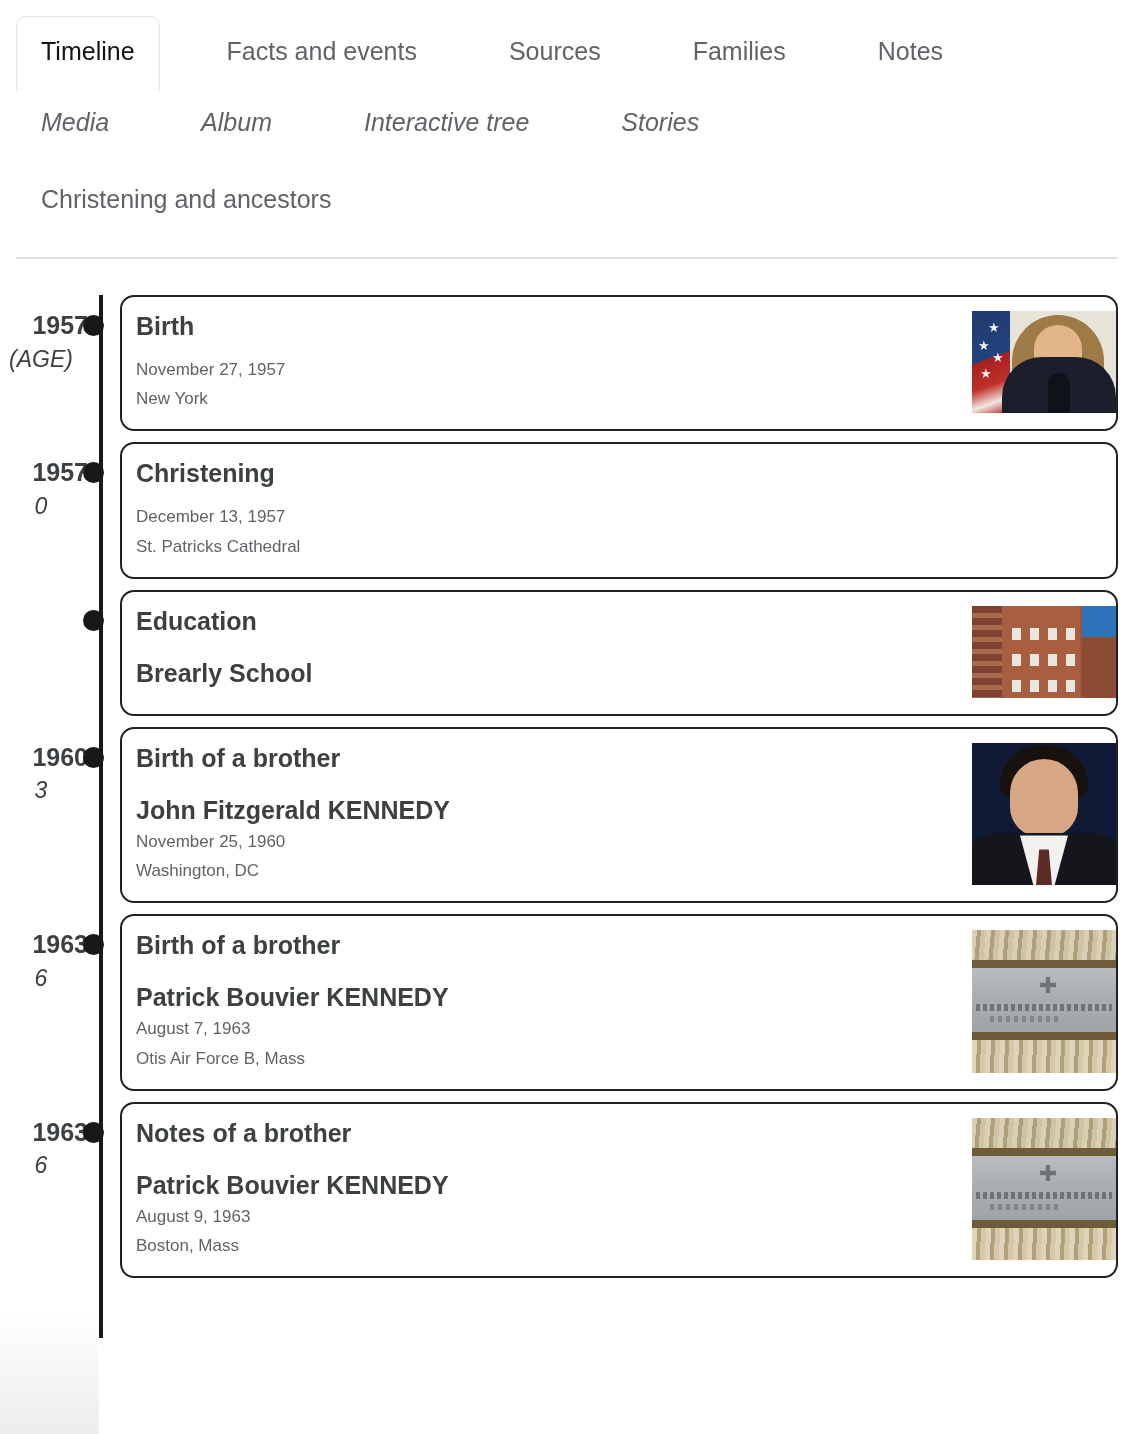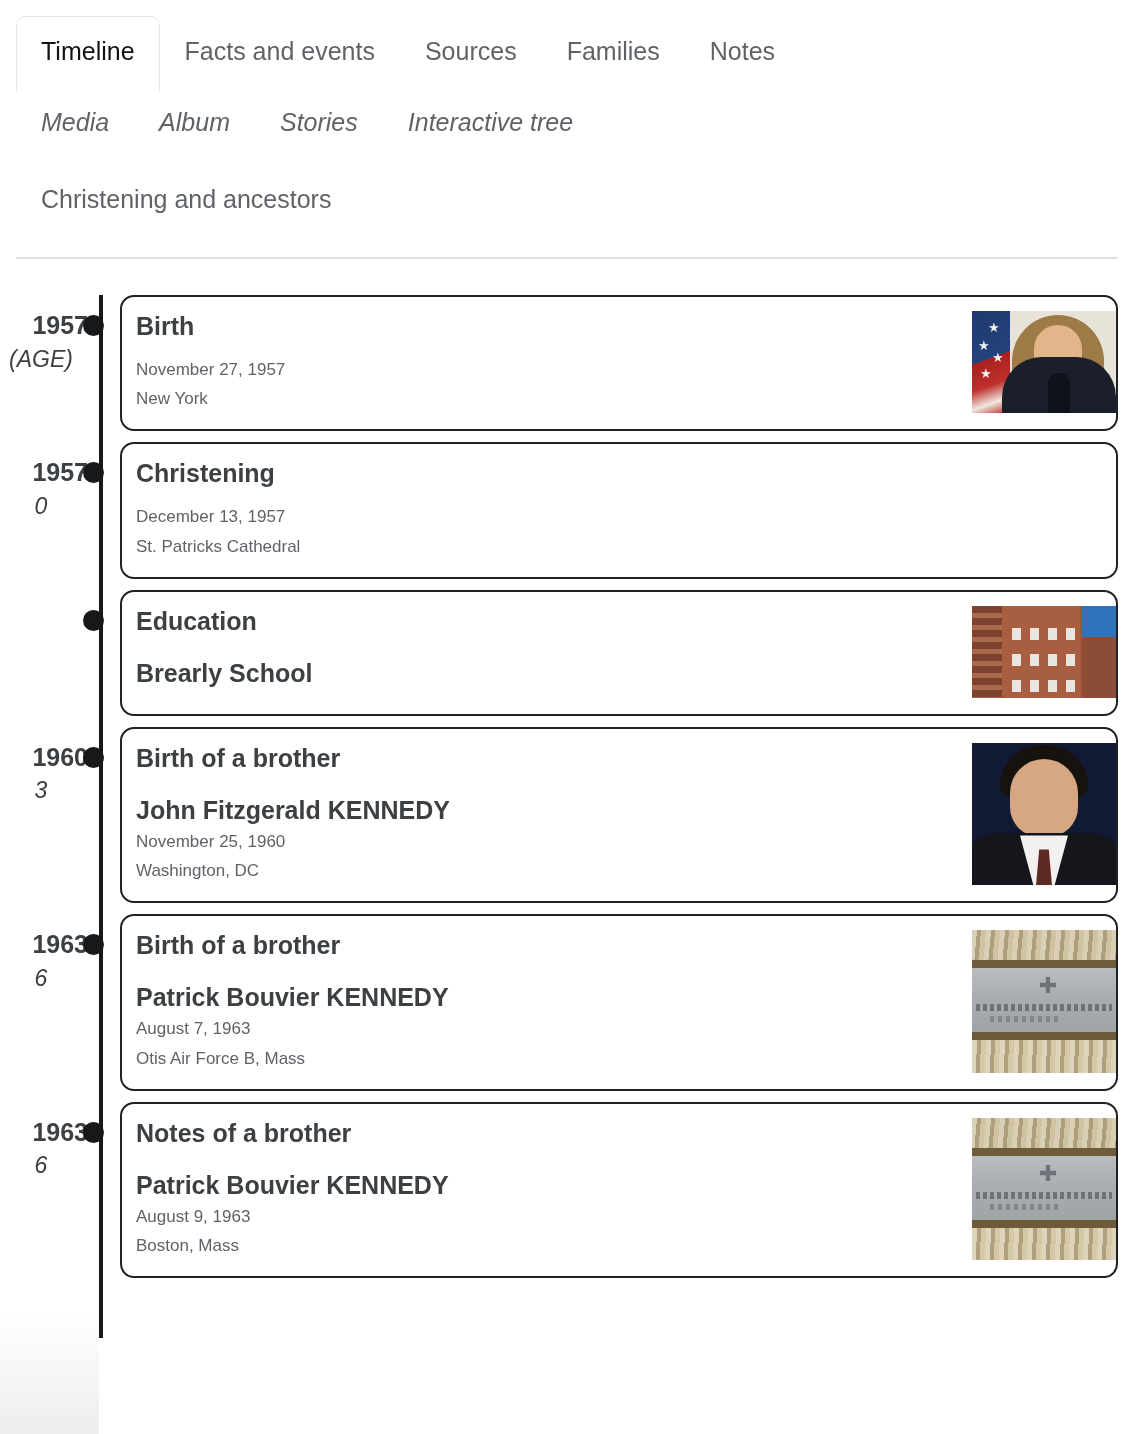--- a/index.html
+++ b/index.html
@@ -18,20 +18,21 @@
 
   
   .tabs-wrap {
     padding: 16px 16px 0 16px;
     box-sizing: border-box;
   }
   .tab-row {
     display: flex;
     align-items: center;
     flex-wrap: wrap;
+    gap: 42px;
   }
   .tab {
     font-size: 25px;
     line-height: 1;
     color: #5f6368;
     padding: 22px 24px 26px 24px;
     box-sizing: border-box;
     white-space: nowrap;
     cursor: pointer;
     border: 1px solid transparent;
@@ -296,22 +297,22 @@
   <div class="tab-row row1">
     <div class="tab active">Timeline</div>
     <div class="tab">Facts and events</div>
     <div class="tab">Sources</div>
     <div class="tab">Families</div>
     <div class="tab">Notes</div>
   </div>
   <div class="tab-row row2">
     <div class="tab">Media</div>
     <div class="tab">Album</div>
+    <div class="tab">Interactive tree</div>
     <div class="tab">Stories</div>
-    <div class="tab">Interactive tree</div>
   </div>
   <div class="tab-row row3">
     <div class="tab">Christening and ancestors</div>
   </div>
 </div>
 <div class="tabs-divider"></div>
 
 <div class="timeline">
   <div class="axis"></div>
 

